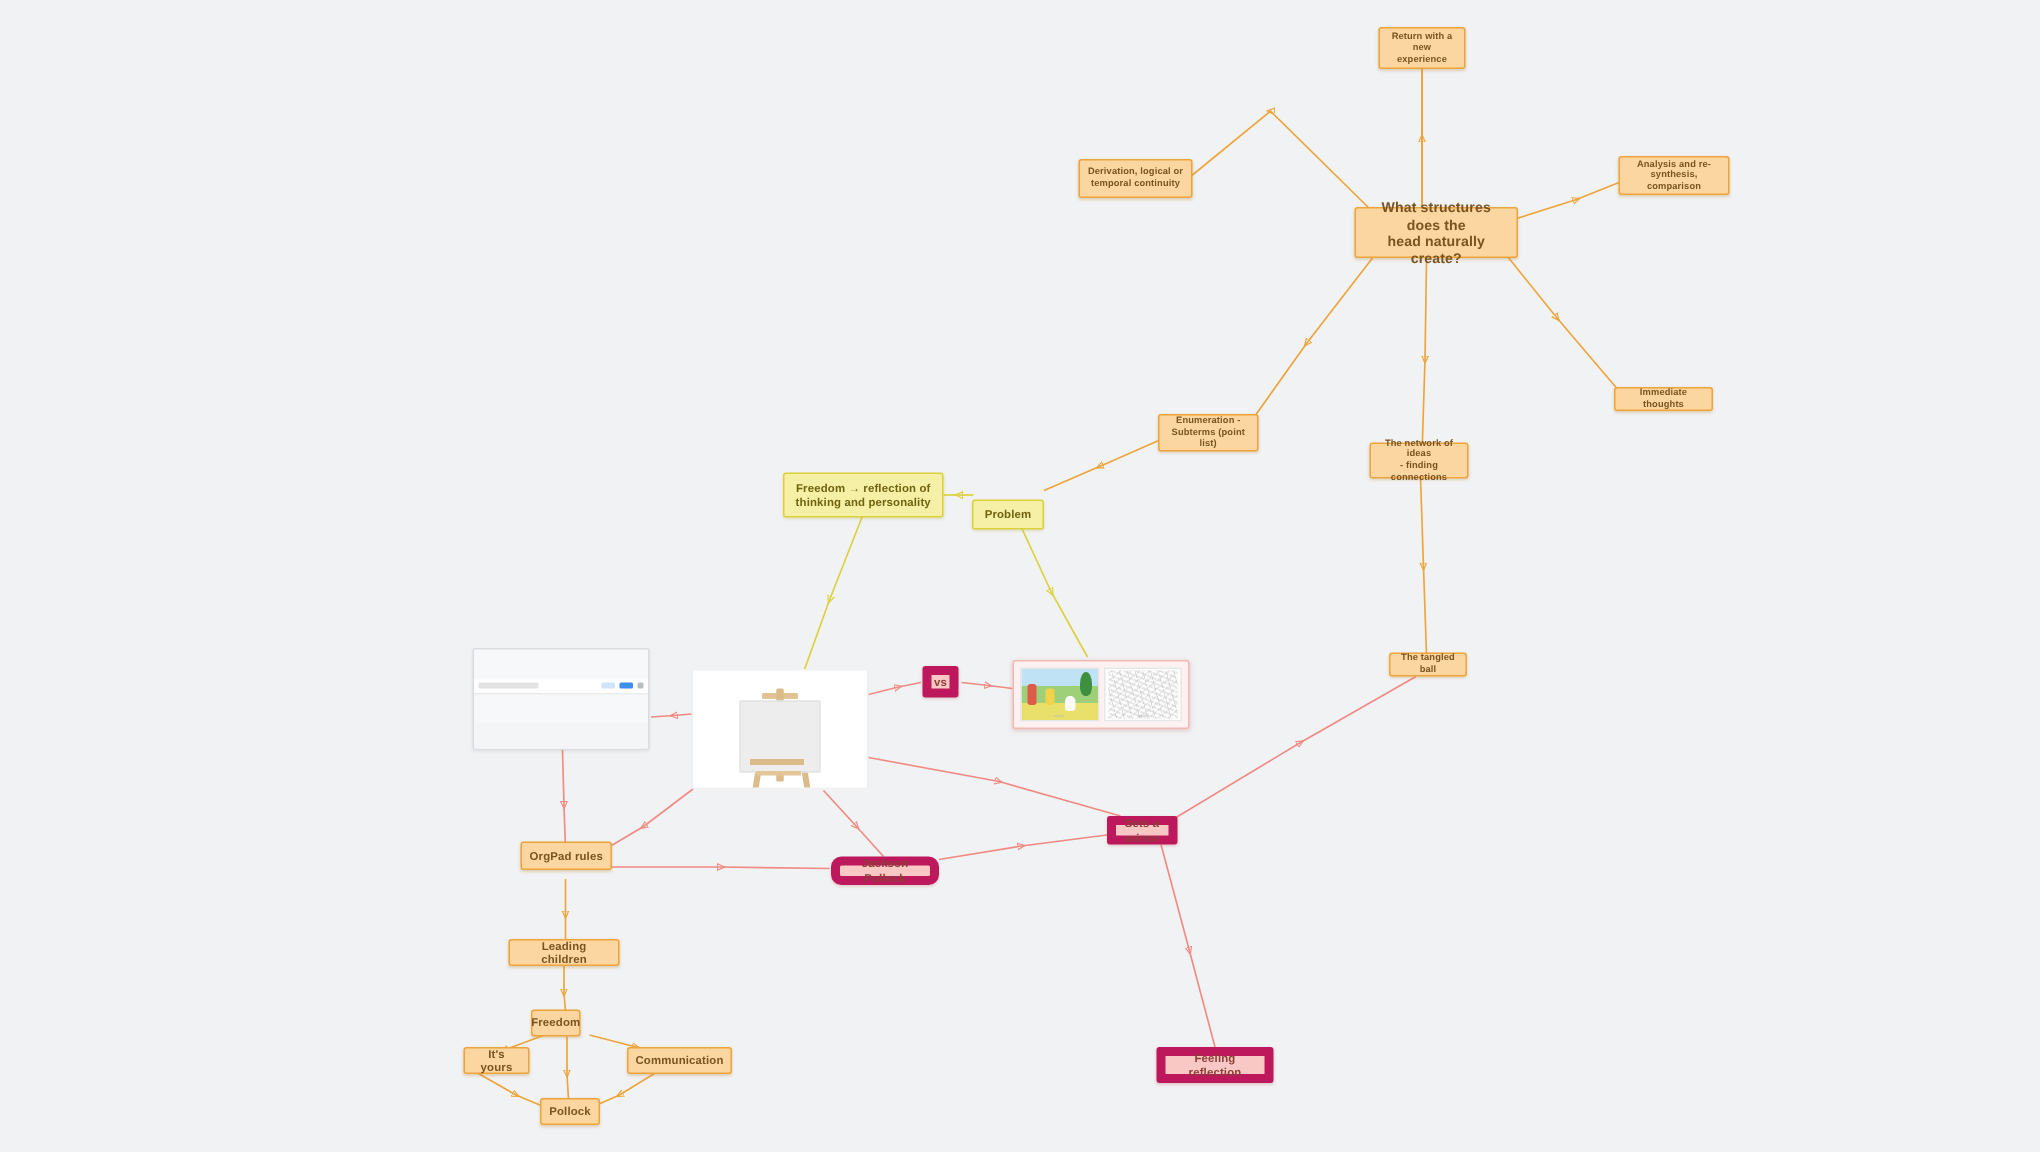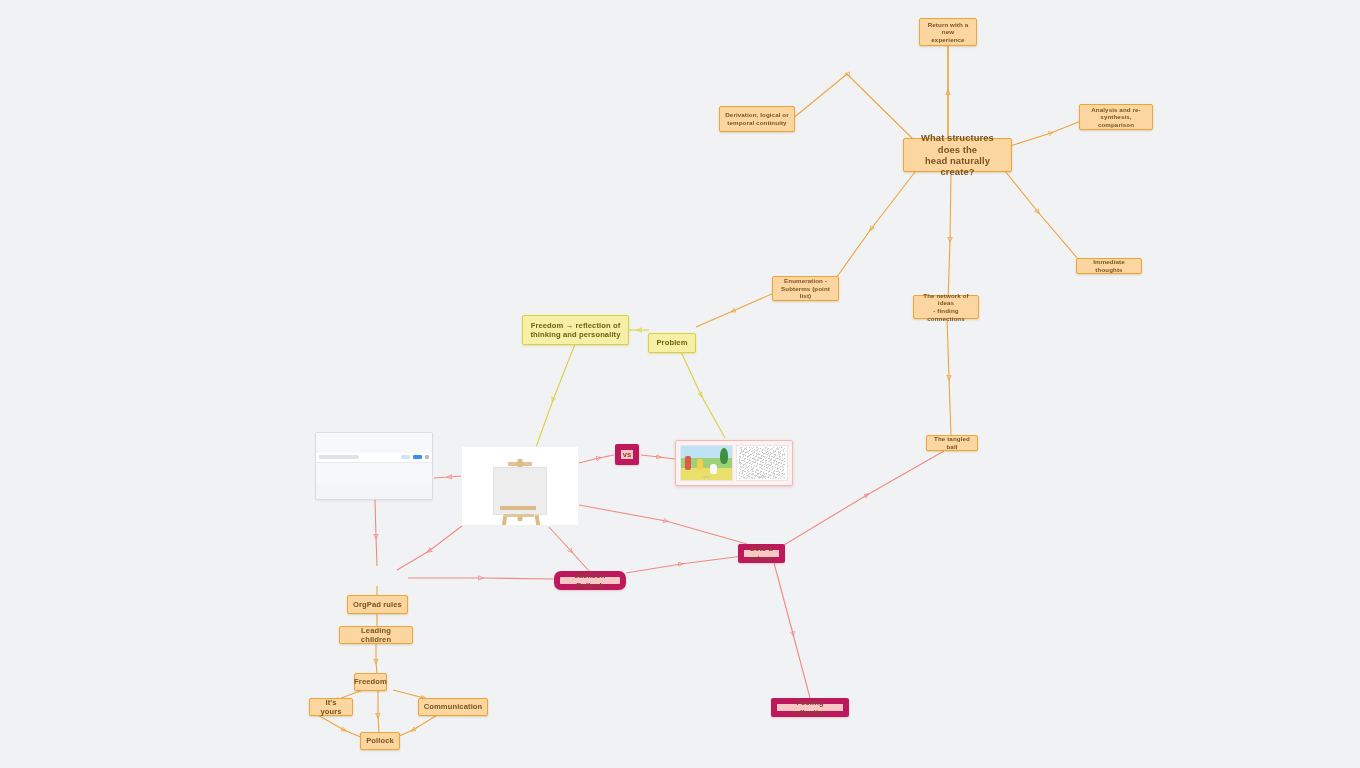--- a/index.html
+++ b/index.html
@@ -265,25 +265,25 @@
 
   <div class="node n-yellow sz-m" style="left:481px; top:315px; width:107px; height:30px;">Freedom → reflection of
 thinking and personality</div>
 
   <div class="node n-yellow sz-m" style="left:607px; top:333px; width:48px; height:20px;">Problem</div>
 
   <div class="node n-pink sz-m" style="left:574px; top:444px; width:24px; height:21px;">vs</div>
 
   <div class="node n-pink sz-m" style="left:697px; top:544px; width:47px; height:19px;font-style:italic;">Sets a mirror</div>
 
-  <div class="node n-pink sz-m" style="left:730px; top:698px; width:78px; height:19px;">Feeling reflection</div>
+  <div class="node n-pink sz-m" style="left:730px; top:698px; width:78px; height:24px;">Feeling reflection</div>
 
   <div class="node n-pink sz-m" style="left:513px; top:571px; width:72px; height:19px;border-radius:7px;">Jackson Pollock</div>
 
-  <div class="node n-orange sz-m" style="left:306px; top:595px; width:61px; height:19px;">OrgPad rules</div>
+  <div class="node n-orange sz-m" style="left:306px; top:561px; width:61px; height:19px;">OrgPad rules</div>
 
   <div class="node n-orange sz-m" style="left:298px; top:626px; width:74px; height:18px;">Leading children</div>
 
   <div class="node n-orange sz-m" style="left:313px; top:673px; width:33px; height:18px;">Freedom</div>
 
   <div class="node n-orange sz-m" style="left:268px; top:698px; width:44px; height:18px;">It's yours</div>
 
   <div class="node n-orange sz-m" style="left:377px; top:698px; width:70px; height:18px;">Communication</div>
 
   <div class="node n-orange sz-m" style="left:319px; top:732px; width:40px; height:18px;">Pollock</div>

